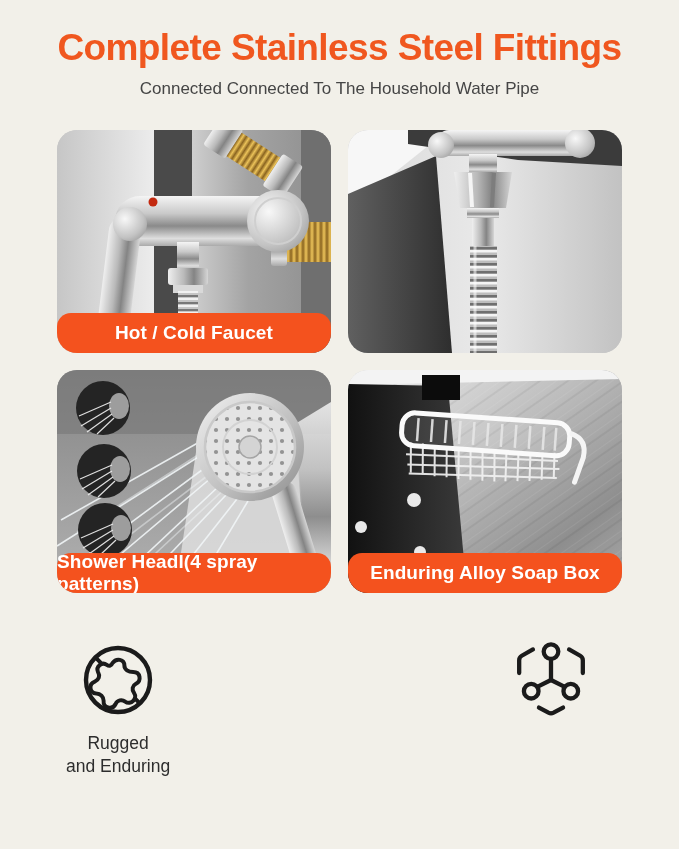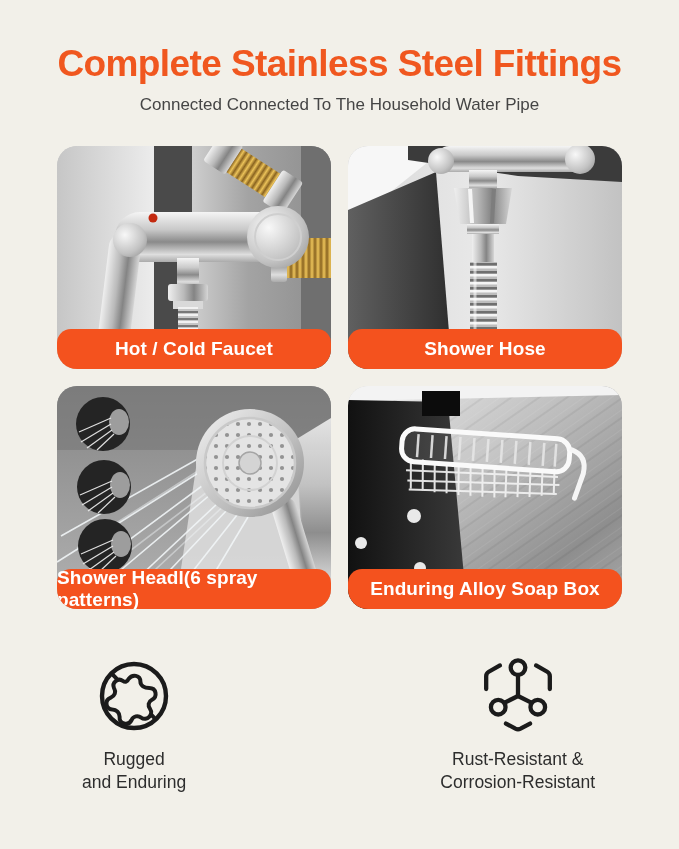--- a/index.html
+++ b/index.html
@@ -3,21 +3,21 @@
 <meta charset="utf-8">
 <style>
   html,body{margin:0;padding:0;}
   body{
     width:679px;height:849px;
     background:#F2F0E9;
     font-family:"Liberation Sans",sans-serif;
     overflow:hidden;
     position:relative;
   }
-  .header{text-align:center;padding-top:44px;}
+  .header{text-align:center;padding-top:28px;}
   .title{
     margin:0;font-size:37px;font-weight:800;letter-spacing:-0.6px;
     color:#F0571F;line-height:1.1;
   }
   .subtitle{margin:10px 0 0;font-size:17px;color:#454545;}
   .grid{
     display:grid;grid-template-columns:274px 274px;grid-auto-rows:223px;
     gap:17px;margin:31px 57px 0 57px;
   }
   .card{
@@ -27,21 +27,21 @@
   .photo{position:absolute;inset:0;}
   .photo svg{display:block;width:274px;height:223px;}
   .band{
     position:absolute;left:0;right:0;bottom:0;height:40px;
     background:#F4521E;border-radius:14px;
     display:flex;align-items:center;justify-content:center;
     color:#ffffff;font-size:19px;font-weight:700;letter-spacing:0.1px;
   }
   .features{
     display:flex;justify-content:space-between;align-items:flex-start;
-    margin-top:46px;padding:0 84px 0 66px;margin-left:16px;
+    margin-top:46px;padding:0 84px 0 66px;
   }
   .feature{display:flex;flex-direction:column;align-items:center;text-align:center;}
   .ficon{height:82px;display:flex;align-items:center;justify-content:center;}
   .feature p{
     margin:11px 0 0;font-size:17.5px;color:#2d2d2d;
     white-space:pre-line;line-height:1.35;
   }
 </style>
 </head>
 <body>
@@ -150,21 +150,20 @@
         <rect x="121" y="24" width="28" height="18" fill="url(#chromeV)"></rect>
         <polygon points="106,42 164,42 158,78 112,78" fill="url(#chromeH)"></polygon>
         <line x1="122" y1="43" x2="124" y2="77" stroke="#f5f5f5" stroke-width="4"></line>
         <line x1="146" y1="43" x2="144" y2="77" stroke="#7d7d7d" stroke-width="4"></line>
         <rect x="119" y="78" width="32" height="10" fill="url(#chromeV)"></rect>
         <rect x="124" y="88" width="22" height="28" fill="url(#chromeH)"></rect>
         <rect x="122" y="116" width="27" height="107" fill="url(#ribs2)"></rect>
         <line x1="127" y1="116" x2="127" y2="223" stroke="#ffffff" stroke-width="3" opacity="0.55"></line>
       </svg>
     </div>
-    <figcaption class="band">Shower Hose</figcaption>
   </figure>
 
   <figure class="card">
     <div class="photo">
       <svg viewBox="0 0 274 223" xmlns="http://www.w3.org/2000/svg">
         <defs>
           <linearGradient id="sbg" x1="0" y1="0" x2="0" y2="1">
             <stop offset="0" stop-color="#858585"></stop>
               <stop offset="1" stop-color="#b2b2b2"></stop>
           </linearGradient>
@@ -226,21 +225,21 @@
           <ellipse cx="64" cy="158" rx="10" ry="13" fill="#9d9d9d"></ellipse>
           <g stroke="#e9e9e9" stroke-width="1.2" opacity="0.95">
             <line x1="56" y1="154" x2="24" y2="168"></line>
               <line x1="56" y1="160" x2="26" y2="178"></line>
             <line x1="57" y1="166" x2="32" y2="184"></line>
               <line x1="59" y1="170" x2="42" y2="186"></line>
           </g>
         </g>
       </svg>
     </div>
-    <figcaption class="band">Shower Headl(6 spray patterns)</figcaption>
+    <figcaption class="band">Shower Headl(4 spray patterns)</figcaption>
   </figure>
 
   <figure class="card">
     <div class="photo">
       <svg viewBox="0 0 274 223" xmlns="http://www.w3.org/2000/svg">
         <defs>
           <linearGradient id="steel" x1="0" y1="0" x2="1" y2="1">
             <stop offset="0" stop-color="#f0f0f0"></stop>
               <stop offset="0.45" stop-color="#bcbcbc"></stop>
             <stop offset="0.78" stop-color="#8e8e8e"></stop>
@@ -330,18 +329,16 @@
           <path d="M87,42 L87,27 Q87,23.5 84,21.8 L71,14.5"></path>
           <path d="M36,82 L47,88 Q50,89.5 53,88 L64,82"></path>
         </g>
         <g fill="#F2F0E9" stroke="#1b1b1b" stroke-width="5">
           <circle cx="50" cy="17" r="8.5"></circle>
           <circle cx="27" cy="63" r="8.5"></circle>
           <circle cx="73" cy="63" r="8.5"></circle>
         </g>
       </svg>
     </span>
-    <p>Rust-Resistant &amp;
-Corrosion-Resistant</p>
   </div>
 
 
 </div>
 
 </body></html>

